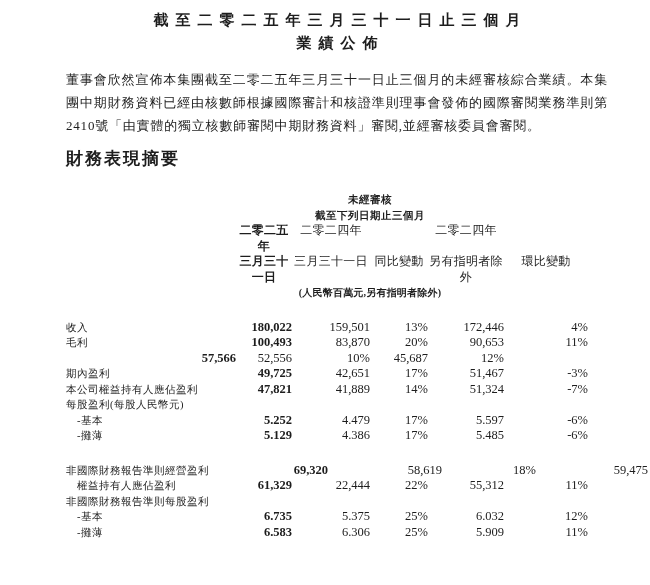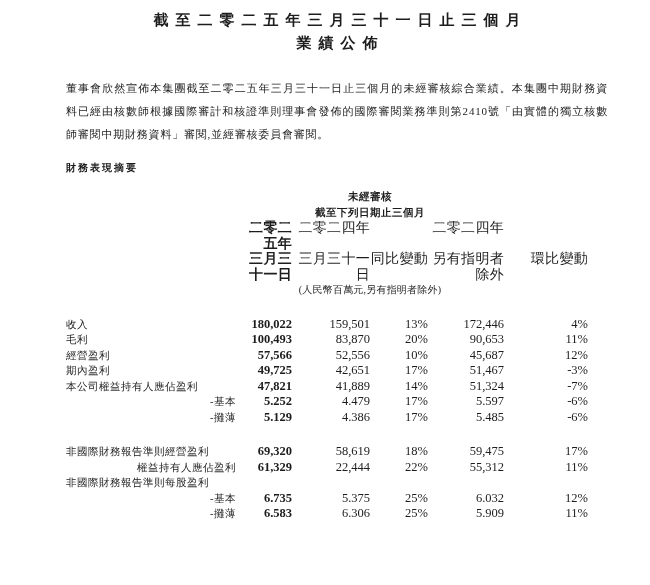--- a/index.html
+++ b/index.html
@@ -13,52 +13,52 @@
   .page { padding: 9px 42px 0 66px; }
 
   .title-block { text-align: center; }
   .title-line {
     font-size: 15px; font-weight: bold;
     line-height: 23px; letter-spacing: 7px;
     text-indent: 7px; white-space: nowrap;
   }
 
   .intro {
-    margin-top: 22px;
-    font-size: 11px; line-height: 23px;
+    margin-top: 13px;
+    font-size: 13px; line-height: 23px;
     letter-spacing: 0.8px;
     text-align: justify;
   }
 
   .section-heading {
     margin-top: 14px;
-    font-size: 10px; font-weight: bold;
+    font-size: 17px; font-weight: bold;
     letter-spacing: 2px; line-height: 16px;
   }
 
-  .fin-table { margin-top: 13px; }
+  .fin-table { margin-top: 25px; }
   .trow {
     display: grid;
     grid-template-columns: 170px 56px 78px 58px 76px 84px;
     align-items: baseline;
     line-height: 15.5px;
     font-size: 10.5px;
   }
   .cell.label { text-align: left; letter-spacing: 0.5px; }
   .cell.num   { text-align: right; font-size: 12.5px; }
-  .cell.chead { text-align: right; font-size: 14px; letter-spacing: 0.3px; }
+  .cell.chead { text-align: center; font-size: 12px; letter-spacing: 0.3px; }
   .bold { font-weight: bold; }
   .thead-span {
     grid-column: 2 / 6; text-align: center;
     font-weight: bold; letter-spacing: 0.5px;
   }
-  .thead-span.unit { font-weight: normal; font-size: 10px; letter-spacing: 0.2px; }
+  .thead-span.unit { font-weight: bold; font-size: 10px; letter-spacing: 0.2px; }
   .tbody { margin-top: 19px; }
-  .trow.gap { margin-top: 19px; }
-  .trow.indent .cell.label { padding-left: 11px; text-align: right; }
+  .trow.gap { margin-top: 19px; gap: 36px; }
+  .trow.indent .cell.label { padding-left: 11px; }
 </style>
 </head>
 <body>
 
 <div class="page">
 
   <div class="title-block">
     <div class="title-line">截至二零二五年三月三十一日止三個月</div>
     <div class="title-line">業績公佈</div>
   </div>
@@ -108,21 +108,20 @@
   </div>
         <div class="trow">
     <div class="cell label">毛利</div>
     <div class="cell num bold">100,493</div>
     <div class="cell num">83,870</div>
     <div class="cell num">20%</div>
     <div class="cell num">90,653</div>
     <div class="cell num">11%</div>
   </div>
         <div class="trow">
-    <div class="cell label">經營盈利</div>
     <div class="cell num bold">57,566</div>
     <div class="cell num">52,556</div>
     <div class="cell num">10%</div>
     <div class="cell num">45,687</div>
     <div class="cell num">12%</div>
   </div>
         <div class="trow">
     <div class="cell label">期內盈利</div>
     <div class="cell num bold">49,725</div>
     <div class="cell num">42,651</div>
@@ -131,20 +130,28 @@
     <div class="cell num">-3%</div>
   </div>
         <div class="trow">
     <div class="cell label">本公司權益持有人應佔盈利</div>
     <div class="cell num bold">47,821</div>
     <div class="cell num">41,889</div>
     <div class="cell num">14%</div>
     <div class="cell num">51,324</div>
     <div class="cell num">-7%</div>
   </div>
+        <div class="trow">
+    <div class="cell label">每股盈利(每股人民幣元)</div>
+    <div class="cell num bold"></div>
+    <div class="cell num"></div>
+    <div class="cell num"></div>
+    <div class="cell num"></div>
+    <div class="cell num"></div>
+  </div>
         <div class="trow indent">
     <div class="cell label">-基本</div>
     <div class="cell num bold">5.252</div>
     <div class="cell num">4.479</div>
     <div class="cell num">17%</div>
     <div class="cell num">5.597</div>
     <div class="cell num">-6%</div>
   </div>
         <div class="trow indent">
     <div class="cell label">-攤薄</div>

